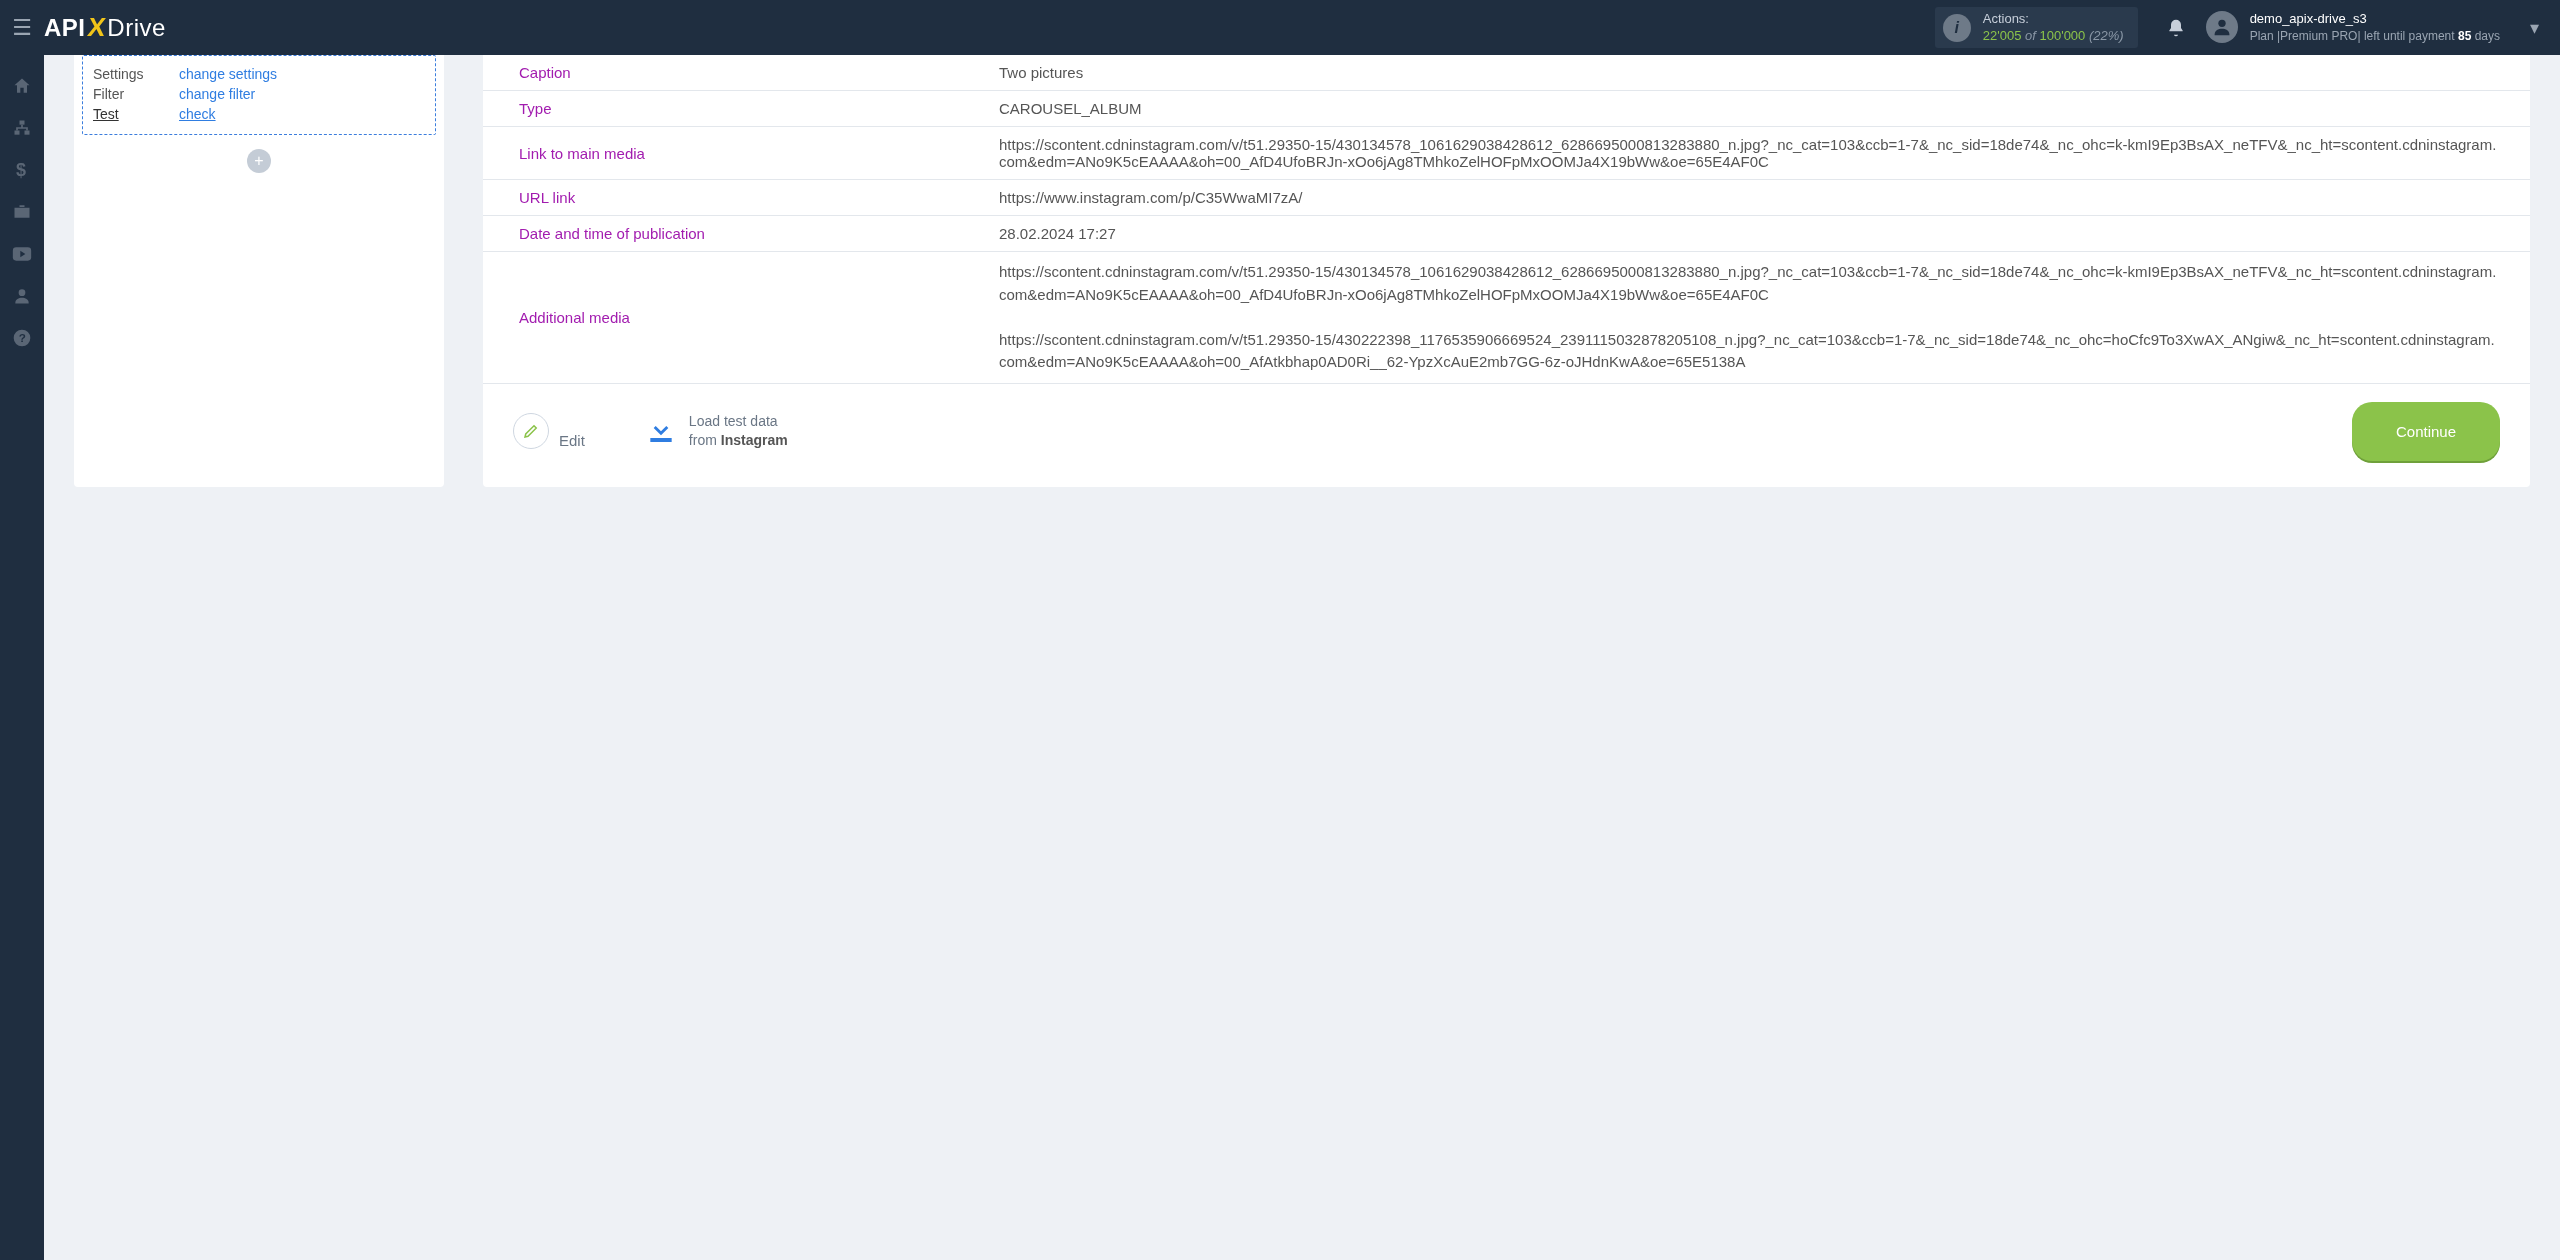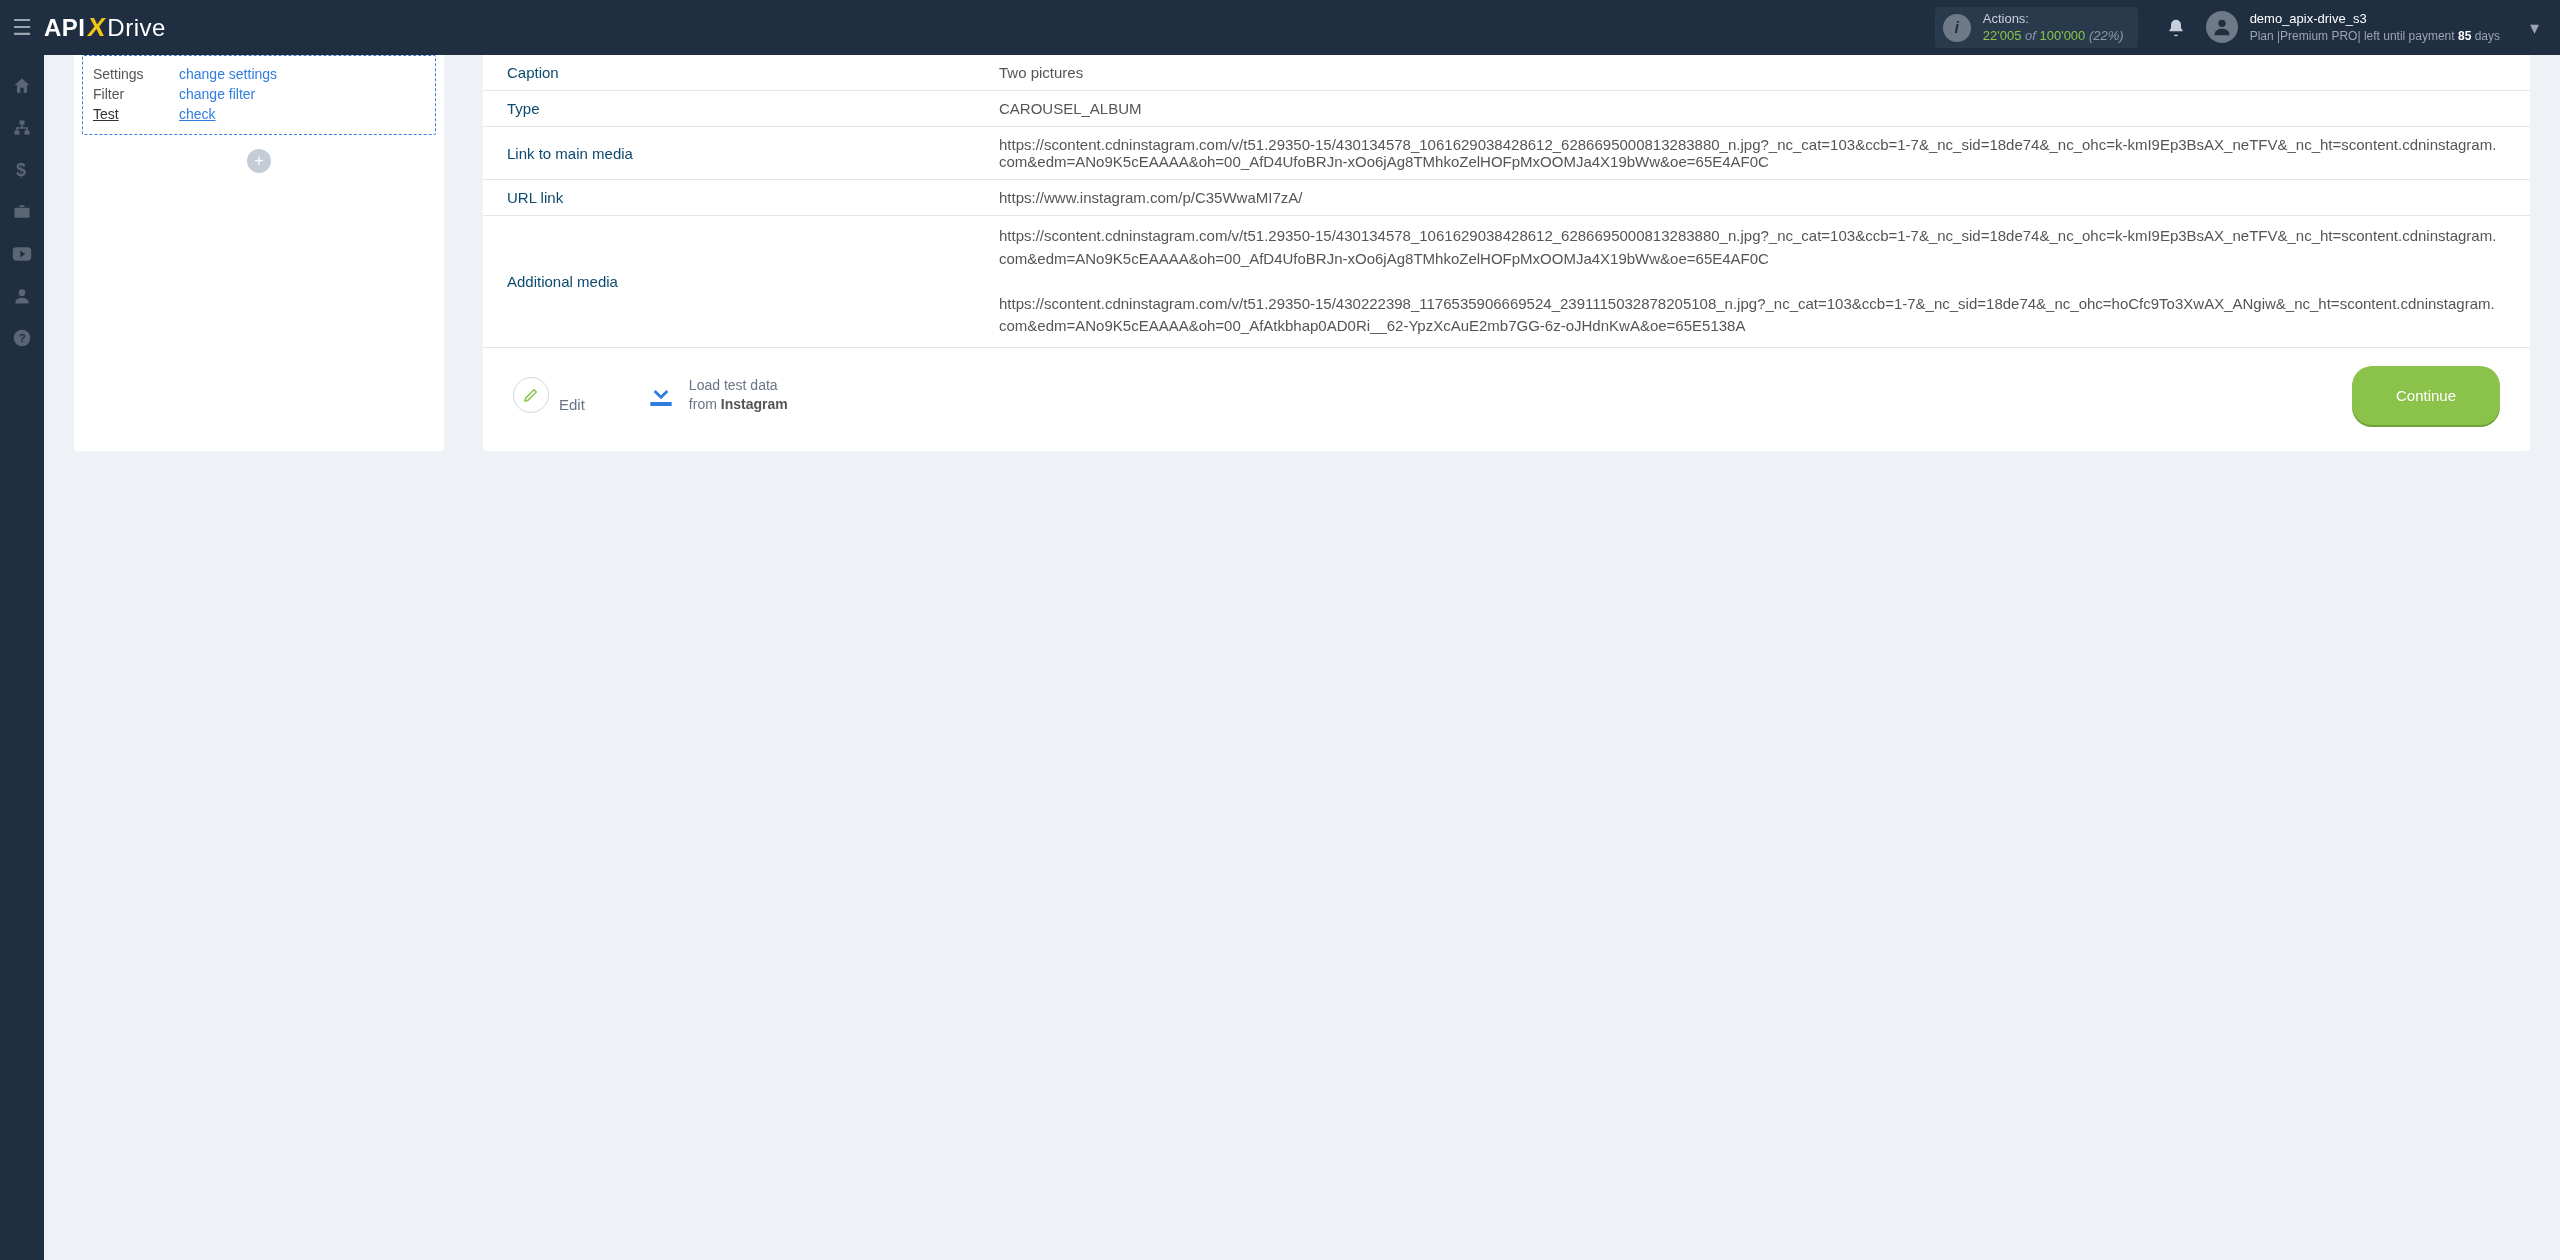--- a/index.html
+++ b/index.html
@@ -36,21 +36,21 @@
 .step-row{display:flex;font-size:14px;padding:2px 0}
 .step-row .k{width:86px;color:#555}
 .step-row .v a{color:#2f7de1;text-decoration:none}
 .step-row.test .k{text-decoration:underline;color:#333}
 .step-row.test .v a{font-weight:normal;text-decoration:underline}
 .add-circle{width:24px;height:24px;border-radius:50%;background:#c4ccd6;color:#fff;display:flex;align-items:center;justify-content:center;margin:14px auto 0 auto;font-size:16px;cursor:pointer}
 .right-card{flex:1;background:#fff;border-radius:0 0 4px 4px;padding:0 0 26px 0;min-height:200px}
 .data-table{width:100%;border-collapse:collapse}
 .data-table td{padding:9px 6px;font-size:15px;color:#333;vertical-align:middle;border-bottom:1px solid #e3e7ec;word-break:break-all}
 .data-table tr:last-child td{border-bottom:1px solid #e3e7ec}
-.data-table td.key{width:510px;color:#0c4a6e;padding-left:24px;word-break:normal;vertical-align:middle}
+.data-table td.key{width:510px;color:#a21caf;padding-left:36px;word-break:normal;vertical-align:middle}
 .data-table td.val{color:#555;padding-right:30px}
 .multi{white-space:pre-line;line-height:1.5}
 .action-row{display:flex;align-items:center;padding:18px 30px 0 30px}
 .edit-btn{display:flex;align-items:flex-end;cursor:pointer;color:#6a7685;font-size:15px}
 .edit-btn .circ{width:36px;height:36px;border:1px solid #cfd7e1;border-radius:50%;display:flex;align-items:center;justify-content:center;margin-right:10px}
 .edit-btn .circ svg{stroke:#8bc34a}
 .load-btn{display:flex;align-items:flex-end;margin-left:60px;cursor:pointer}
 .load-btn .dl-ic{color:#2f7de1;margin-right:12px}
 .load-text{font-size:14px;line-height:1.35;color:#6a7685}
 .load-text .from b{color:#555}
@@ -175,20 +175,24 @@
           </tr>
           <tr>
             <td class="key">Link to main media</td>
             <td class="val">https://scontent.cdninstagram.com/v/t51.29350-15/430134578_1061629038428612_6286695000813283880_n.jpg?_nc_cat=103&amp;ccb=1-7&amp;_nc_sid=18de74&amp;_nc_ohc=k-kmI9Ep3BsAX_neTFV&amp;_nc_ht=scontent.cdninstagram.com&amp;edm=ANo9K5cEAAAA&amp;oh=00_AfD4UfoBRJn-xOo6jAg8TMhkoZelHOFpMxOOMJa4X19bWw&amp;oe=65E4AF0C</td>
           </tr>
           <tr>
             <td class="key">URL link</td>
             <td class="val">https://www.instagram.com/p/C35WwaMI7zA/</td>
           </tr>
           <tr>
+            <td class="key">Date and time of publication</td>
+            <td class="val">28.02.2024 17:27</td>
+          </tr>
+          <tr>
             <td class="key">Additional media</td>
             <td class="val multi">https://scontent.cdninstagram.com/v/t51.29350-15/430134578_1061629038428612_6286695000813283880_n.jpg?_nc_cat=103&amp;ccb=1-7&amp;_nc_sid=18de74&amp;_nc_ohc=k-kmI9Ep3BsAX_neTFV&amp;_nc_ht=scontent.cdninstagram.com&amp;edm=ANo9K5cEAAAA&amp;oh=00_AfD4UfoBRJn-xOo6jAg8TMhkoZelHOFpMxOOMJa4X19bWw&amp;oe=65E4AF0C
 
 https://scontent.cdninstagram.com/v/t51.29350-15/430222398_1176535906669524_2391115032878205108_n.jpg?_nc_cat=103&amp;ccb=1-7&amp;_nc_sid=18de74&amp;_nc_ohc=hoCfc9To3XwAX_ANgiw&amp;_nc_ht=scontent.cdninstagram.com&amp;edm=ANo9K5cEAAAA&amp;oh=00_AfAtkbhap0AD0Ri__62-YpzXcAuE2mb7GG-6z-oJHdnKwA&amp;oe=65E5138A</td>
           </tr>
         </tbody>
     </table>
     <div class="action-row">
       <div class="edit-btn">
         <div class="circ">

